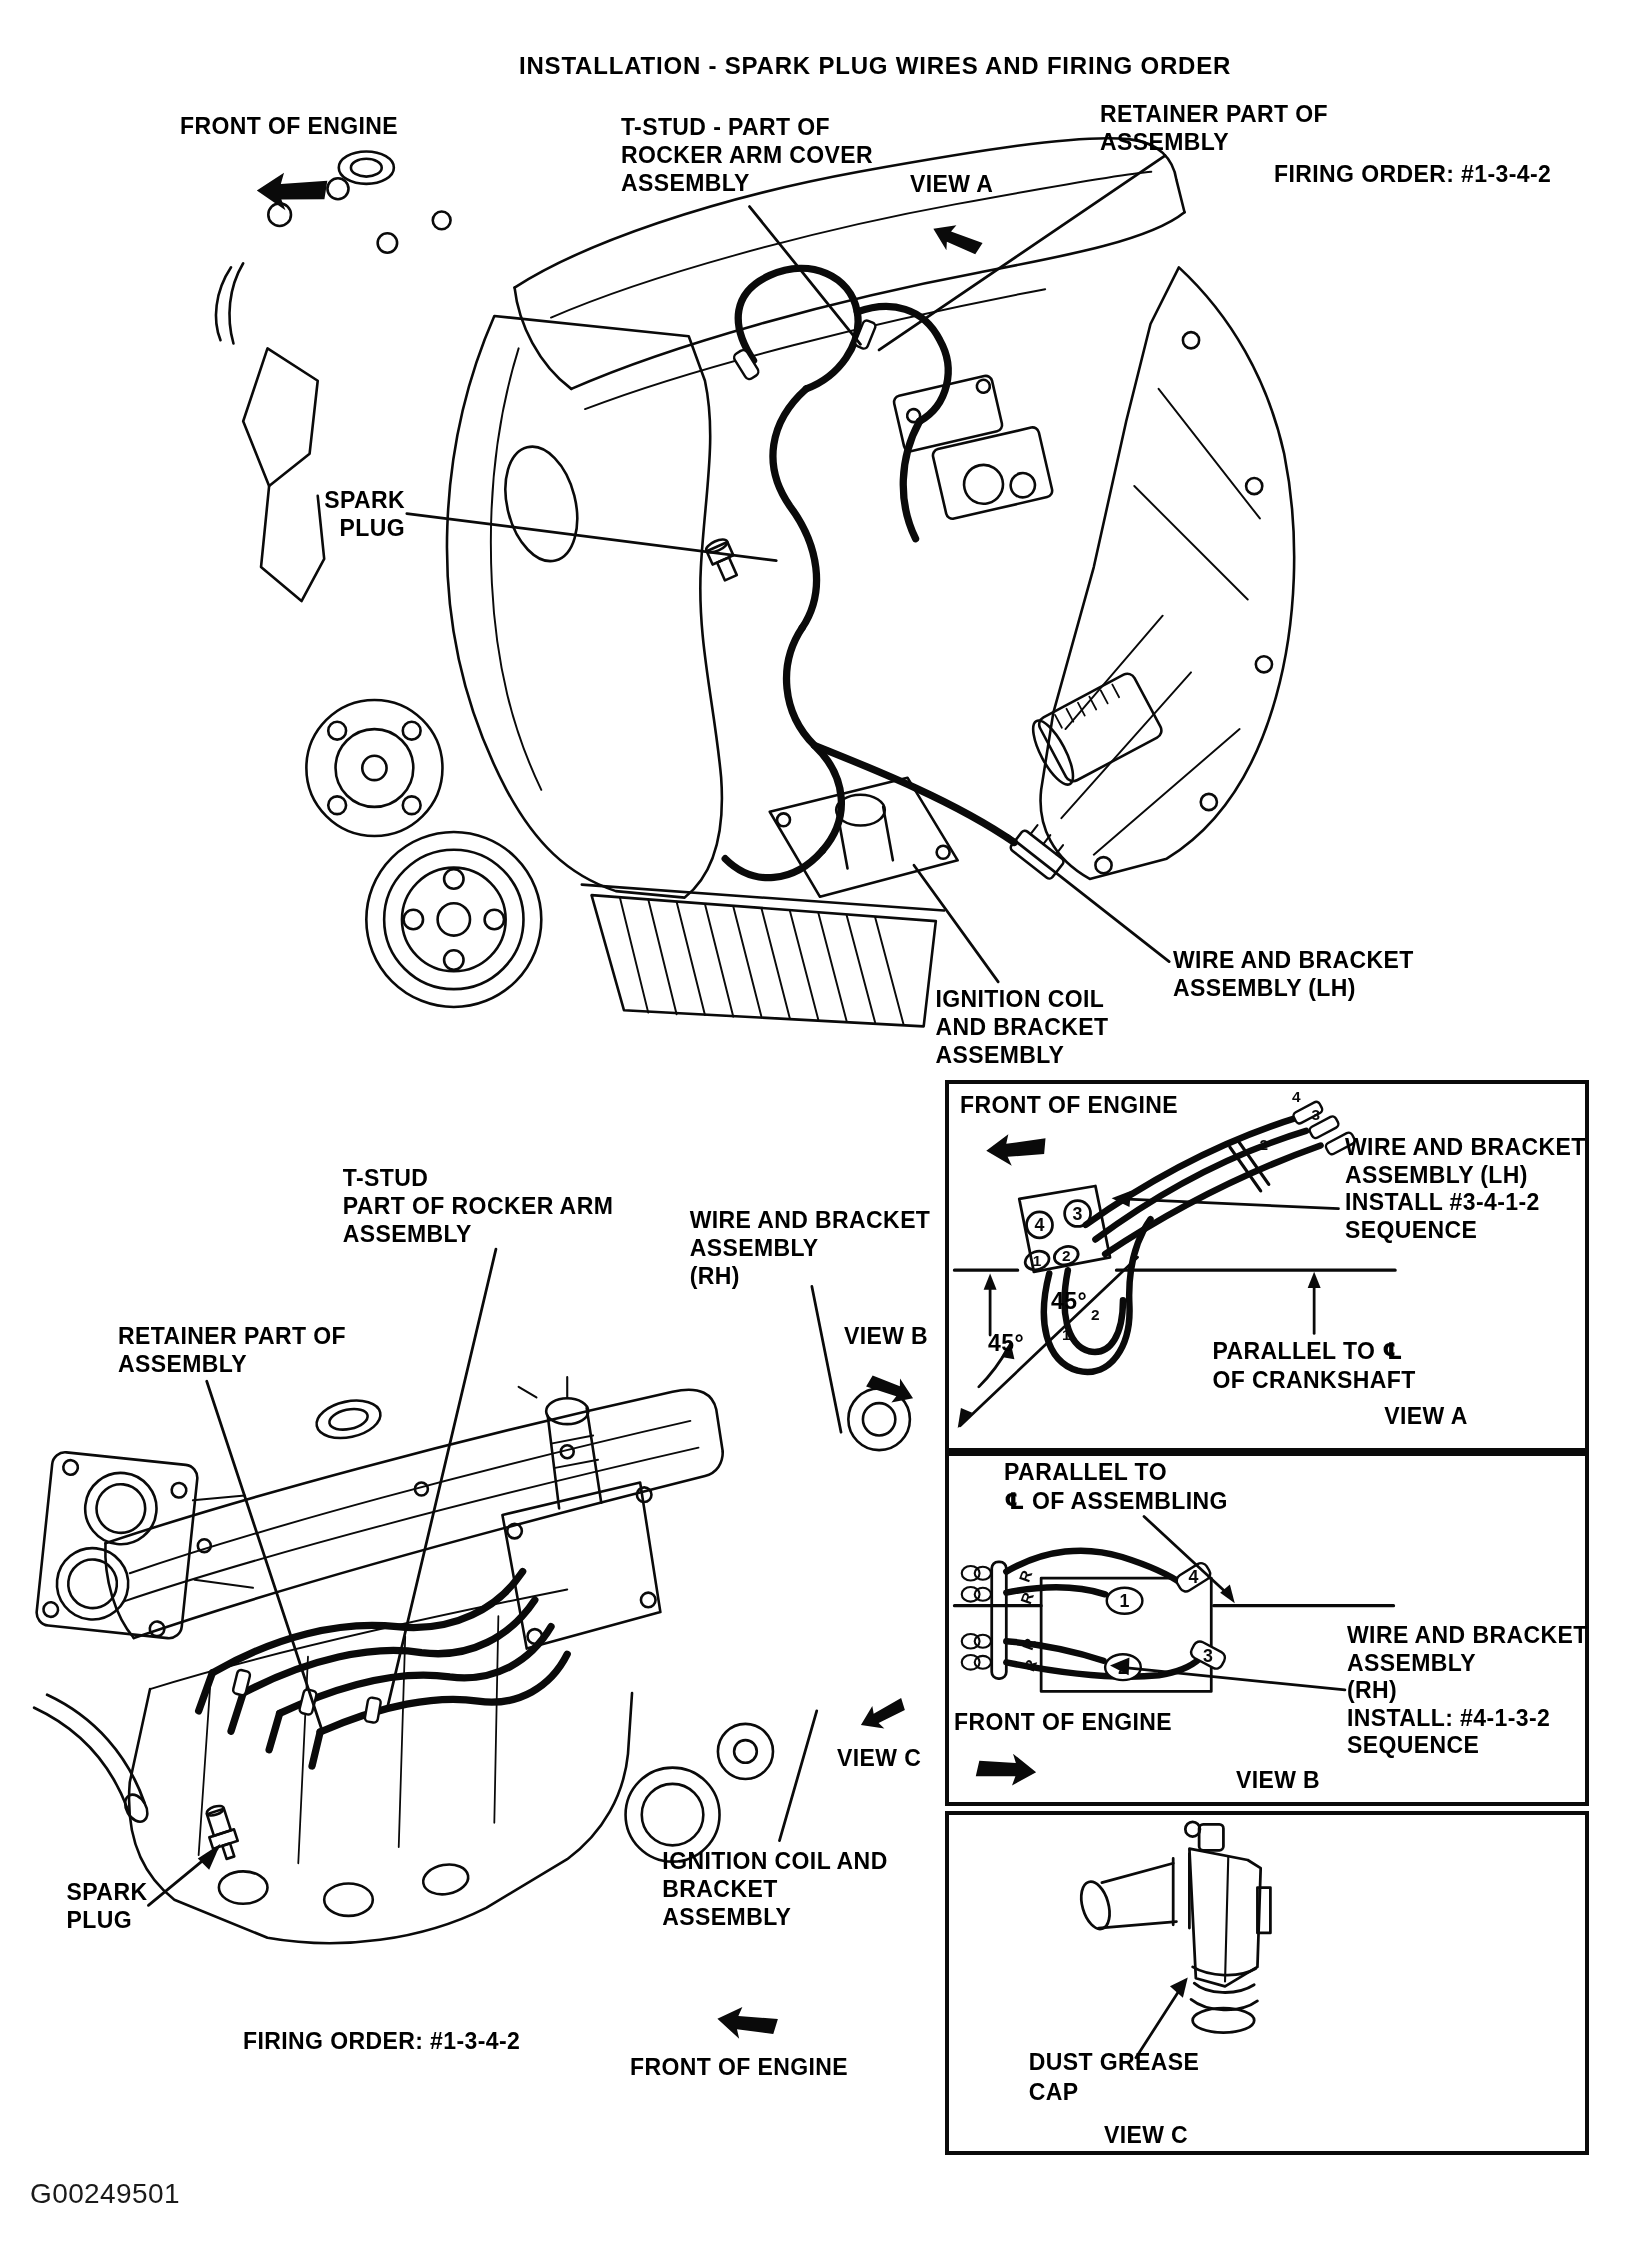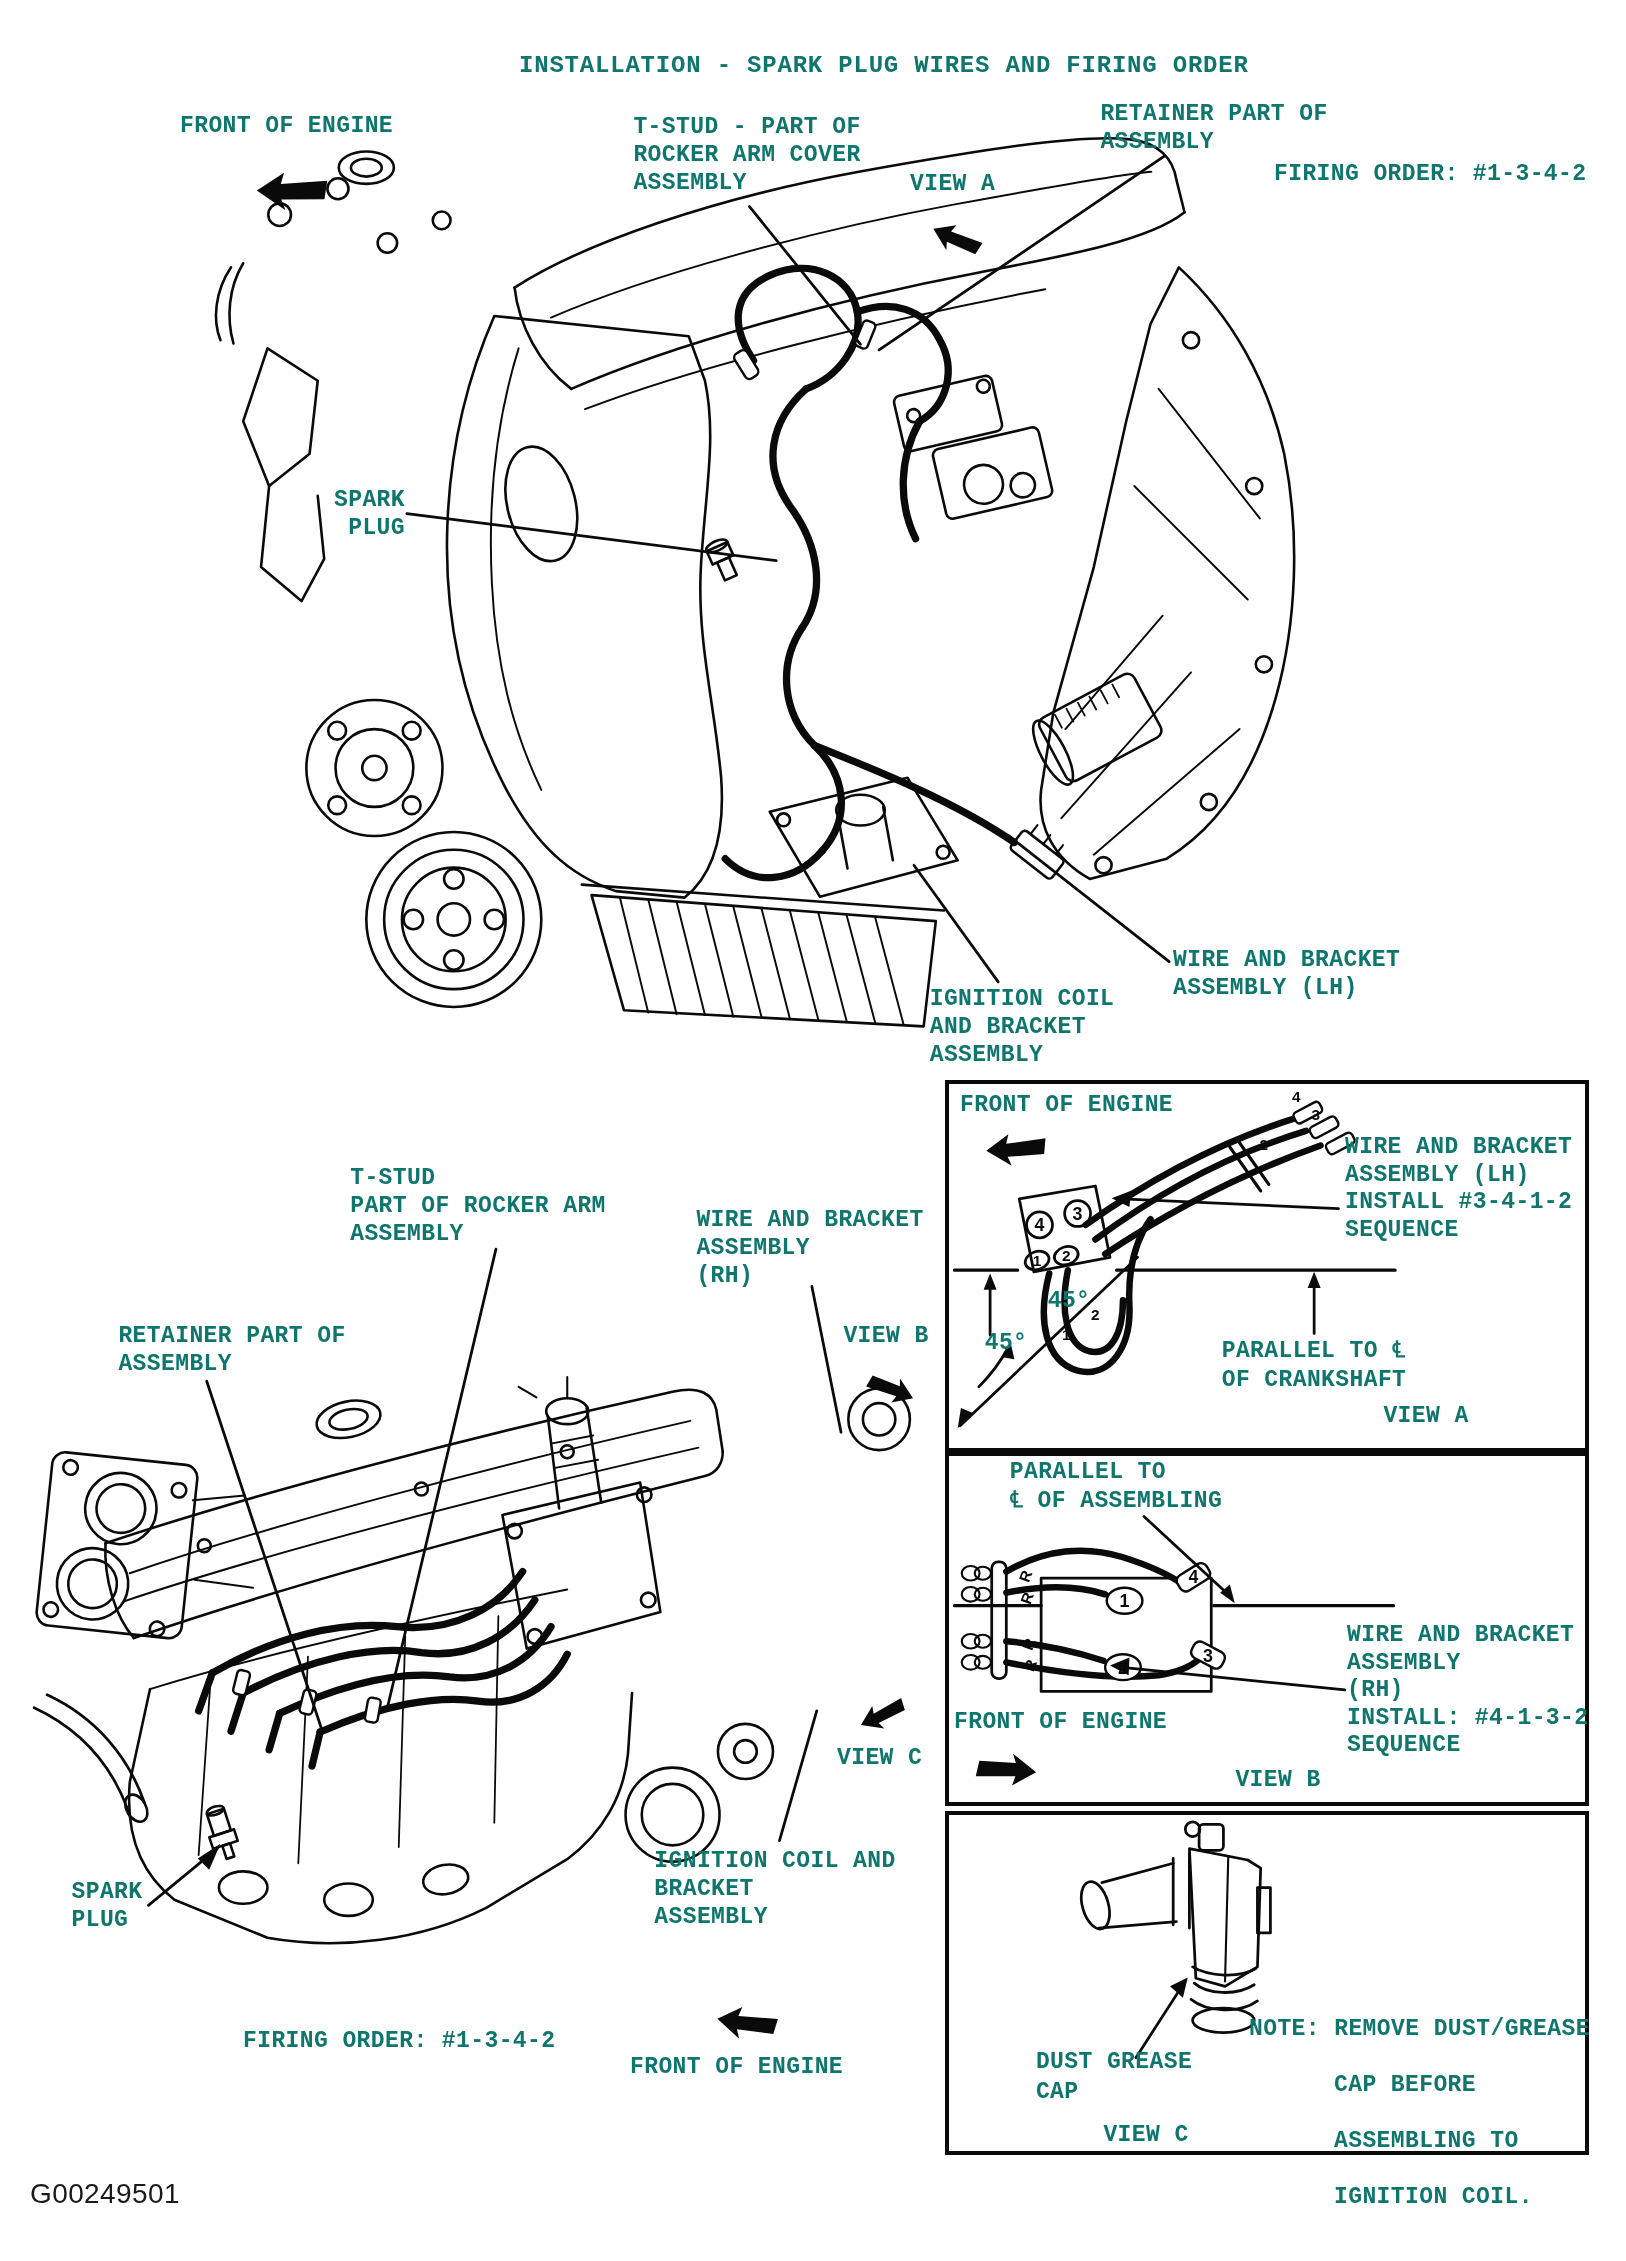--- a/index.html
+++ b/index.html
@@ -1,21 +1,21 @@
 <!DOCTYPE html>
 <html style="font-size:13px"><head>
 <meta charset="utf-8">
 <style>
   html,body{margin:0;padding:0;background:#e8e8e8;}
   .page{position:relative;width:1627px;height:2261px;background:#ffffff;overflow:hidden;
         font-family:"Liberation Sans","DejaVu Sans",sans-serif;color:#0a0a0a;}
   svg.art{position:absolute;left:0;top:0;width:1627px;height:2261px;}
   .panel{position:absolute;border:4px solid #0a0a0a;background:transparent;box-sizing:border-box;}
   .lb{position:absolute;font-weight:bold;font-size:23px;line-height:28px;letter-spacing:0.4px;
-      white-space:pre-line;color:#0f766e;font-family:Liberation Mono, monospace;}
+      white-space:pre-line;color:#000000;}
   .ctr{transform:translateX(-50%);text-align:left;}
   .rt{transform:translateX(-100%);text-align:right;}
   .title{font-size:24px;letter-spacing:0.8px;}
   .code{position:absolute;font-weight:normal;font-size:28px;color:#1a1a1a;letter-spacing:0.4px;}
   .hang div{white-space:nowrap;}
   .hang div + div{margin-left:63px;}
   .hangc div + div{margin-left:85px;}
   .num{font:bold 22px "Liberation Sans","DejaVu Sans",sans-serif;fill:#0a0a0a;}
   .numsm{font:bold 19px "Liberation Sans","DejaVu Sans",sans-serif;fill:#0a0a0a;}
   .ln{stroke:#0a0a0a;fill:none;}
@@ -408,23 +408,17 @@
   <div class="lb" style="left:1347px;top:1622px;line-height:27.5px;">WIRE AND BRACKET
 ASSEMBLY
 (RH)
 INSTALL: #4-1-3-2
 SEQUENCE</div>
   <div class="lb" style="left:954px;top:1708px;">FRONT OF ENGINE</div>
   <div class="lb ctr" style="left:1278px;top:1766px;">VIEW B</div>
 
   <div class="lb ctr" style="left:1114px;top:2035px;line-height:30px;margin-top:12px;">DUST GREASE
 CAP</div>
-  <div class="lb hangc" style="left:1249px;top:1987px;line-height:28px;">
-    <div>NOTE: REMOVE DUST/GREASE</div>
-    <div>CAP BEFORE</div>
-    <div>ASSEMBLING TO</div>
-    <div>IGNITION COIL.</div>
-  </div>
   <div class="lb ctr" style="left:1146px;top:2121px;">VIEW C</div>
 
   <div class="code" style="left:30px;top:2178px;">G00249501</div>
 </div>
 
 
 </body></html>

